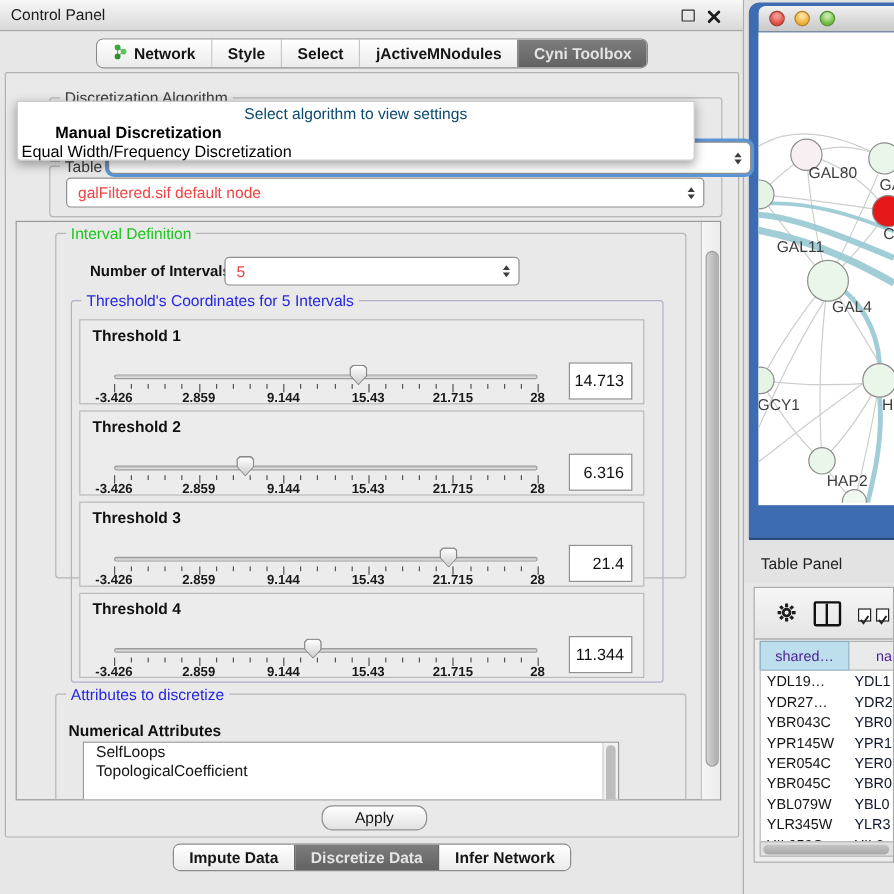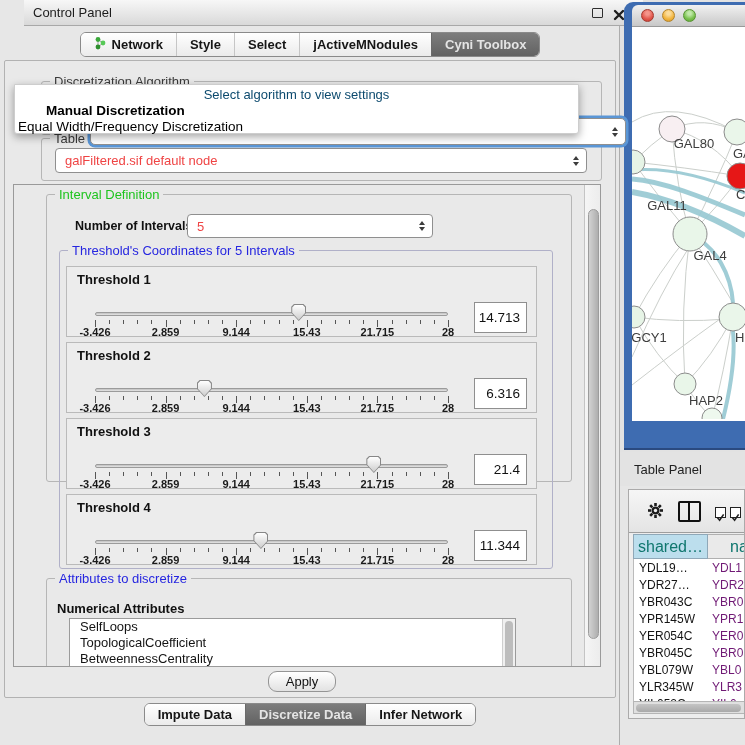--- a/index.html
+++ b/index.html
@@ -4,21 +4,21 @@
 <style>
   * { margin:0; padding:0; box-sizing:border-box; }
   html,body { width:745px; height:745px; overflow:hidden;
     font-family:"Liberation Sans", sans-serif; background:#e2e2e2; }
 
   
   #left-panel { position:absolute; left:0; top:0; width:620px; height:745px;
     background:#e7e7e7; border-right:1px solid #adadad; }
   #cp-titlebar { position:absolute; left:0; top:0; width:100%; height:26px;
     background:linear-gradient(#f7f7f7,#d9d9d9); border-bottom:1px solid #a8a8a8;
-    display:flex; align-items:center;margin-left:24px; }
+    display:flex; align-items:center; }
   #cp-title { font-size:13px; color:#1c1c1c; padding-left:9px; }
   #cp-float { position:absolute; right:40px; top:8px; width:11px; height:10px;
     border:1.6px solid #2e2e2e; border-radius:1px; }
   #cp-close { position:absolute; right:18px; top:7px; width:12px; height:12px; }
 
   .seg-bar { display:flex; height:25px; border:1.5px solid #8a8a8a; border-radius:6px;
     overflow:hidden; background:#fff; }
   .seg { display:flex; align-items:center; gap:5px; padding:0 13px; font-size:13px;
     font-weight:bold; color:#161616; background:linear-gradient(#ffffff,#ebebeb);
     border-left:1px solid #c6c6c6; cursor:default; white-space:nowrap; }
@@ -99,21 +99,21 @@
   #attr-subtitle { position:absolute; left:10px; top:22px; font-size:13px;
     font-weight:bold; color:#111; }
   #attr-list { position:absolute; left:22px; top:39px; width:447px; height:70px;
     background:#fff; border:1px solid #9b9b9b; overflow:hidden; }
   .attr-item { font-size:13px; color:#141414; line-height:16px; padding-left:10px; }
   #attr-vscroll { position:absolute; right:0; top:0; width:13px; height:100%;
     background:#f0f0f0; border-left:1px solid #cfcfcf; }
   #attr-vthumb { position:absolute; left:2px; top:2px; width:8px; height:54px;
     border-radius:4px; background:#bdbdbd; }
 
-  #apply-btn { position:absolute; left:263px; top:610px; width:68px; height:21px;
+  #apply-btn { position:absolute; left:263px; top:610px; width:88px; height:21px;
     background:linear-gradient(#ffffff,#e2e2e2); border:1px solid #949494;
     border-radius:9px; font-size:13px; color:#111; text-align:center; line-height:19px; }
 
   
   #net-window { position:absolute; left:624px; top:2px; width:121px; height:448px;
     background:#3e6cb1; border-radius:9px 0 0 0; border-bottom:2px solid #2a4a80; }
   #mac-titlebar { position:absolute; left:8px; top:3px; width:113px; height:22px;
     background:linear-gradient(#f1f1f1,#c8c8c8); border-radius:6px 0 0 0;
     border-bottom:1px solid #999; display:flex; align-items:center; gap:8px; padding-left:9px; }
   .tl { width:13px; height:13px; border-radius:50%; }
@@ -136,30 +136,30 @@
   #tp-gear { position:absolute; left:18px; top:12px; }
   #tp-split { position:absolute; left:49px; top:11px; width:23px; height:21px;
     border:2.5px solid #111; border-radius:2px; }
   #tp-split::after { content:""; position:absolute; left:7.5px; top:0; width:2.5px;
     height:100%; background:#111; }
   .tp-check { position:absolute; top:17px; width:11px; height:11px;
     border:1.5px solid #222; background:#fff; }
   #tp-check1 { left:86px; } #tp-check2 { left:101px; }
 
   #tp-thead { position:absolute; left:4px; top:44px; width:113px; height:25px; display:flex; }
-  .th { font-size:16px; color:#0f766e; display:flex; align-items:center; }
+  .th { font-size:12px; color:#4c1d95; display:flex; align-items:center; }
   #th-shared { width:75px; justify-content:center; background:#bcdeed;
     border:1px solid #8fa8b8; }
   #th-name { flex:1; background:#eaeaea; border:1px solid #b0b0b0; border-left:none;
     padding-left:22px; overflow:hidden; }
   #tp-rows { position:absolute; left:4px; top:69px; width:113px; height:142px;
     background:#fff; border-left:1px solid #bbb; border-right:1px solid #bbb; overflow:hidden; }
   .tp-row { display:flex; height:17px; align-items:center; }
   .tp-c1 { width:76px; font-size:12px; color:#141414; padding-left:5px; white-space:nowrap; }
-  .tp-c2 { flex:1; font-size:12px; color:#701a75; padding-left:2px; white-space:nowrap; overflow:hidden; }
+  .tp-c2 { flex:1; font-size:12px; color:#0f172a; padding-left:2px; white-space:nowrap; overflow:hidden; }
   #tp-hscroll { position:absolute; left:4px; top:211px; width:113px; height:13px;
     background:#e0e0e0; border:1px solid #b5b5b5; }
   #tp-hthumb { position:absolute; left:2px; top:1.5px; width:105px; height:8px;
     border-radius:4px; background:linear-gradient(#c4c4c4,#a9a9a9); }
 </style>
 </head>
 <body>
 
 <div id="left-panel">
 
@@ -403,21 +403,20 @@
         </div>
       </div>
 
       <div class="fieldset" id="attr-group">
         <span class="legend blue">Attributes to discretize</span>
         <span id="attr-subtitle">Numerical Attributes</span>
         <div id="attr-list">
           <div id="attr-items">
               <div class="attr-item">SelfLoops</div>
               <div class="attr-item">TopologicalCoefficient</div>
-              <div class="attr-item">BetweennessCentrality</div>
             </div>
           <div id="attr-vscroll">
               <div id="attr-vthumb"></div>
             </div>
         </div>
       </div>
 
       <div id="sp-vscroll">
         <div id="sp-vthumb"></div>
       </div>

